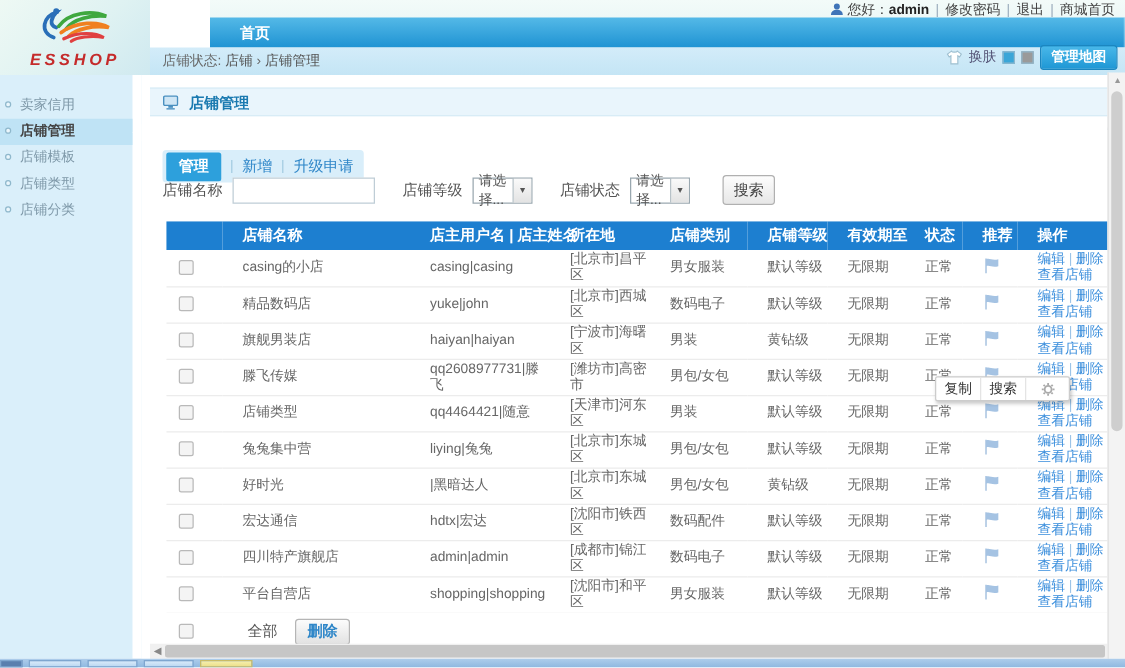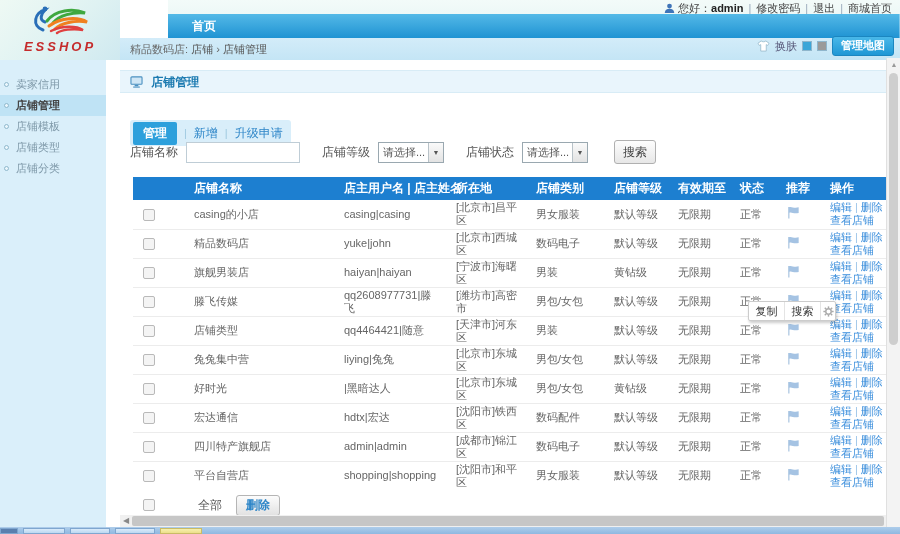--- a/index.html
+++ b/index.html
@@ -73,21 +73,21 @@
   .tab-active { background:#2da0dc; color:#fff; font-size:12px; font-weight:bold;
     padding:3px 10px; border-radius:2px; cursor:pointer; }
   .tab-sep { color:#9fc9e0; margin:0 7px; font-size:11px; }
   .tab-link { color:#2e86c8; font-size:12px; cursor:pointer; }
 
   #search-row { position:absolute; left:10px; top:80px; height:24px; display:flex;
     align-items:center; font-size:12px; color:#555; }
   #search-row label { margin-right:8px; }
   #shop-name-input { width:114px; height:21px; border:1px solid #bfcdd6; margin-right:22px;
     font-size:12px; padding:0 4px; }
-  .fake-select { width:66px; height:21px; border:1px solid #9aa8b0; background:#fff;
+  .fake-select { width:48px; height:21px; border:1px solid #9aa8b0; background:#fff;
     display:flex; align-items:center; font-size:11px; color:#555; cursor:pointer;
     margin-right:22px; position:relative; padding-left:4px; }
   .fake-select .sel-arrow { position:absolute; right:0; top:0; bottom:0; width:15px;
     background:linear-gradient(#fafafa,#e3e3e3); border-left:1px solid #b8c2c8;
     font-size:7px; color:#555; display:flex; align-items:center; justify-content:center; }
   #search-btn { width:42px; height:24px; background:linear-gradient(#fdfdfd,#e7e7e7);
     border:1px solid #b0b0b0; border-radius:3px; font-size:12px; color:#444;
     cursor:pointer; margin-left:4px; }
 
   
@@ -121,21 +121,21 @@
   #hscroll .hthumb { position:absolute; left:12px; right:2px; top:1px; height:10px;
     background:#c6c6c6; border-radius:2px; cursor:pointer; }
   #vscroll { position:absolute; right:0; top:58px; width:14px; bottom:7px;
     background:#f3f3f3; border-left:1px solid #e0e0e0; }
   #vscroll .varrow { position:absolute; top:0; left:0; width:14px; height:13px;
     color:#999; font-size:7px; text-align:center; line-height:13px; cursor:pointer; }
   #vscroll .vthumb { position:absolute; left:2px; right:2px; top:15px; height:272px;
     background:#cecece; border-radius:6px; cursor:pointer; }
 
   
-  #popup { position:absolute; left:748px; top:301px; width:88px; height:20px;
+  #popup { position:absolute; left:748px; top:301px; width:108px; height:20px;
     background:#fff; border:1px solid #ccc; border-radius:2px;
     box-shadow:1px 2px 3px rgba(0,0,0,.2); display:flex; z-index:9;justify-content:flex-end; }
   #popup .pseg { flex:0 0 36px; text-align:center; font-size:11px; color:#333;
     line-height:18px; border-right:1px solid #e4e4e4; cursor:pointer; }
   #popup .pgear { flex:1; display:flex; align-items:center; justify-content:center;
     cursor:pointer; }
 
   
   #taskbar { position:absolute; left:0; right:0; bottom:0; height:7px;
     background:linear-gradient(#aecdeb,#8fb8e0); }
@@ -178,21 +178,21 @@
           <div class="nav-item">运营</div>
           <div class="nav-item">网站</div>
           <div class="nav-item">交易</div>
           <div class="nav-item">工具</div>
         </div>
     </div>
   </div>
 
   <div id="breadcrumb-bar">
     <span>
-      <span>精品数码店:</span>
+      <span>店铺状态:</span>
       <span class="crumb">店铺</span>
       <span>›</span>
       <span class="crumb">店铺管理</span>
     </span>
     <div id="bc-right">
       <svg width="13" height="12" viewBox="0 0 14 13">
         <path d="M4.5 1 L1 3.5 L2.5 6 L4 5 L4 12 L10 12 L10 5 L11.5 6 L13 3.5 L9.5 1 C9 2.2 5 2.2 4.5 1 Z" fill="#ffffff" stroke="#9fc0d0" stroke-width="1"></path>
       </svg>
       <span id="skin-label">换肤</span>
       <span class="swatch blue"></span>

